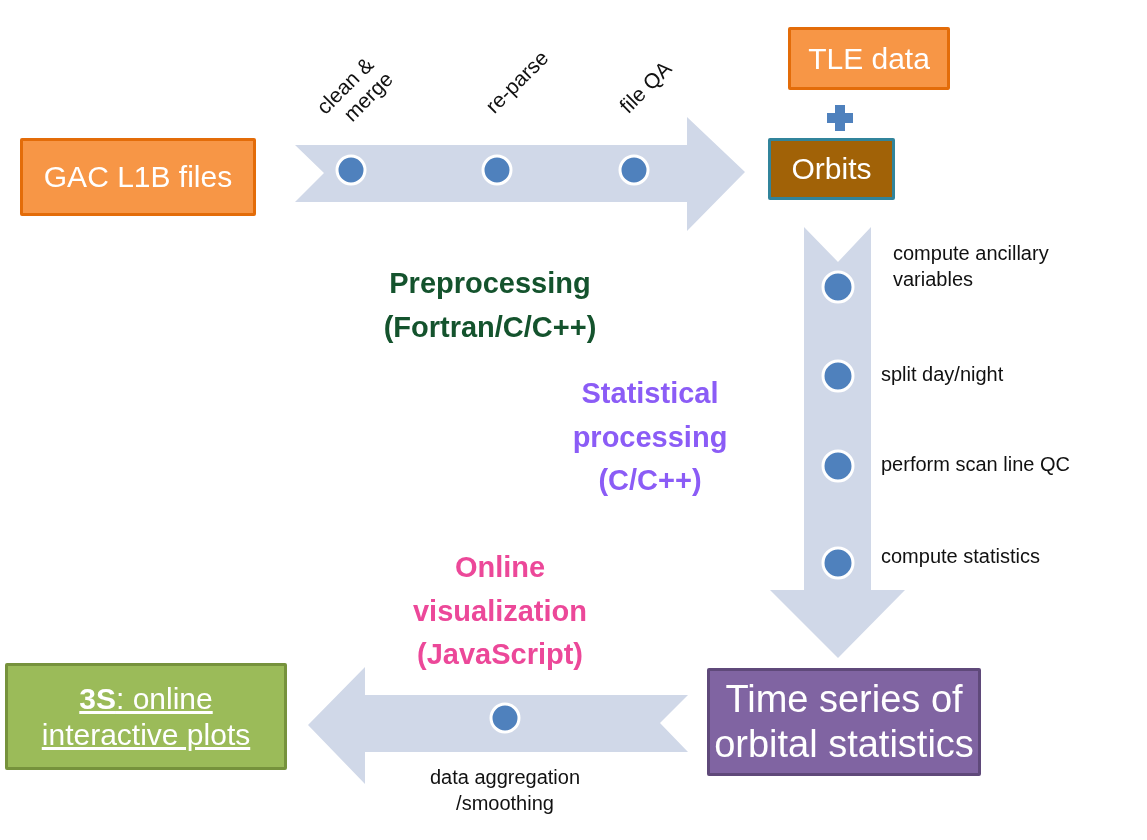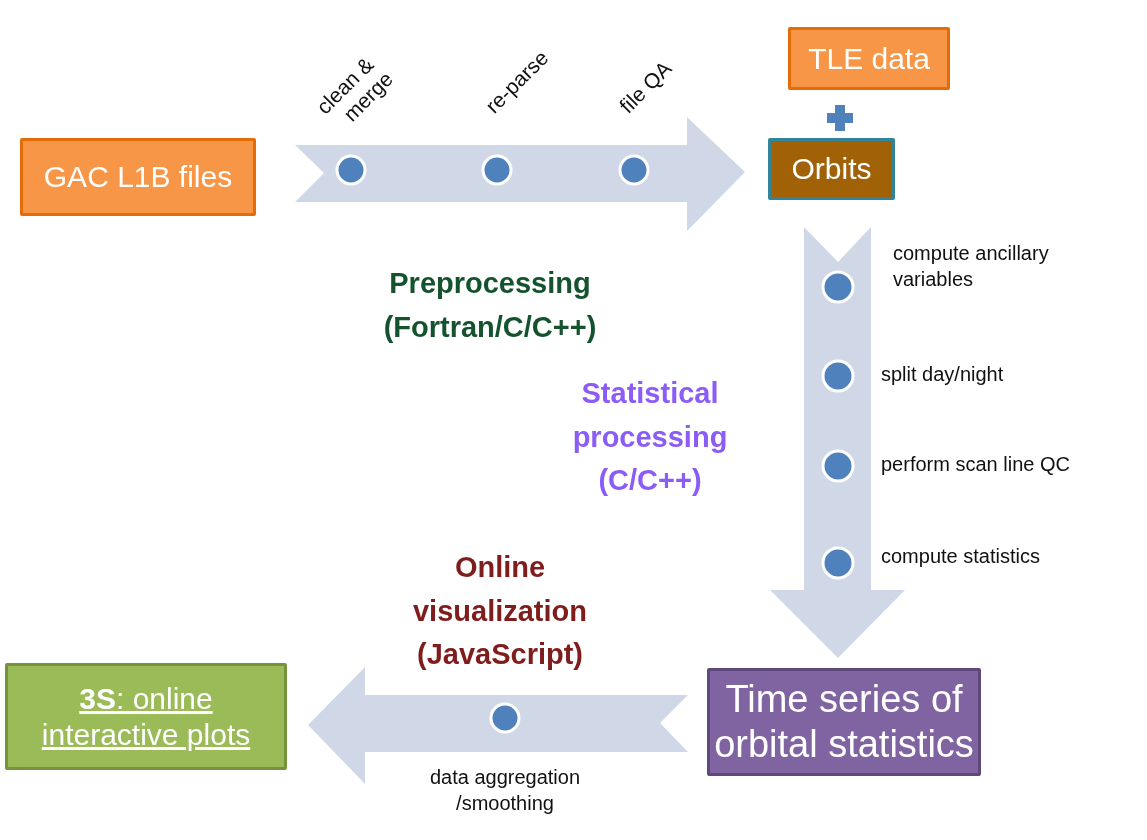--- a/index.html
+++ b/index.html
@@ -87,21 +87,21 @@
   <div>Preprocessing</div>
   <div>(Fortran/C/C++)</div>
 </div>
 
 <div class="heading" style="left: 540px; top: 372px; width: 220px; color: #8b5cf6;">
   <div>Statistical</div>
   <div>processing</div>
   <div>(C/C++)</div>
 </div>
 
-<div class="heading" style="left: 390px; top: 546px; width: 220px; color: #7f1d1d;">
+<div class="heading" style="left: 390px; top: 546px; width: 220px; color: #ec4899;">
   <div>Online</div>
   <div>visualization</div>
   <div>(JavaScript)</div>
 </div>
 
 <div class="rot" style="left:346px;top:88px;">
   <div>clean &amp;</div>
   <div style="padding-left:14px;">merge</div>
 </div>
 <div class="rot" style="left:498px;top:94px;">

